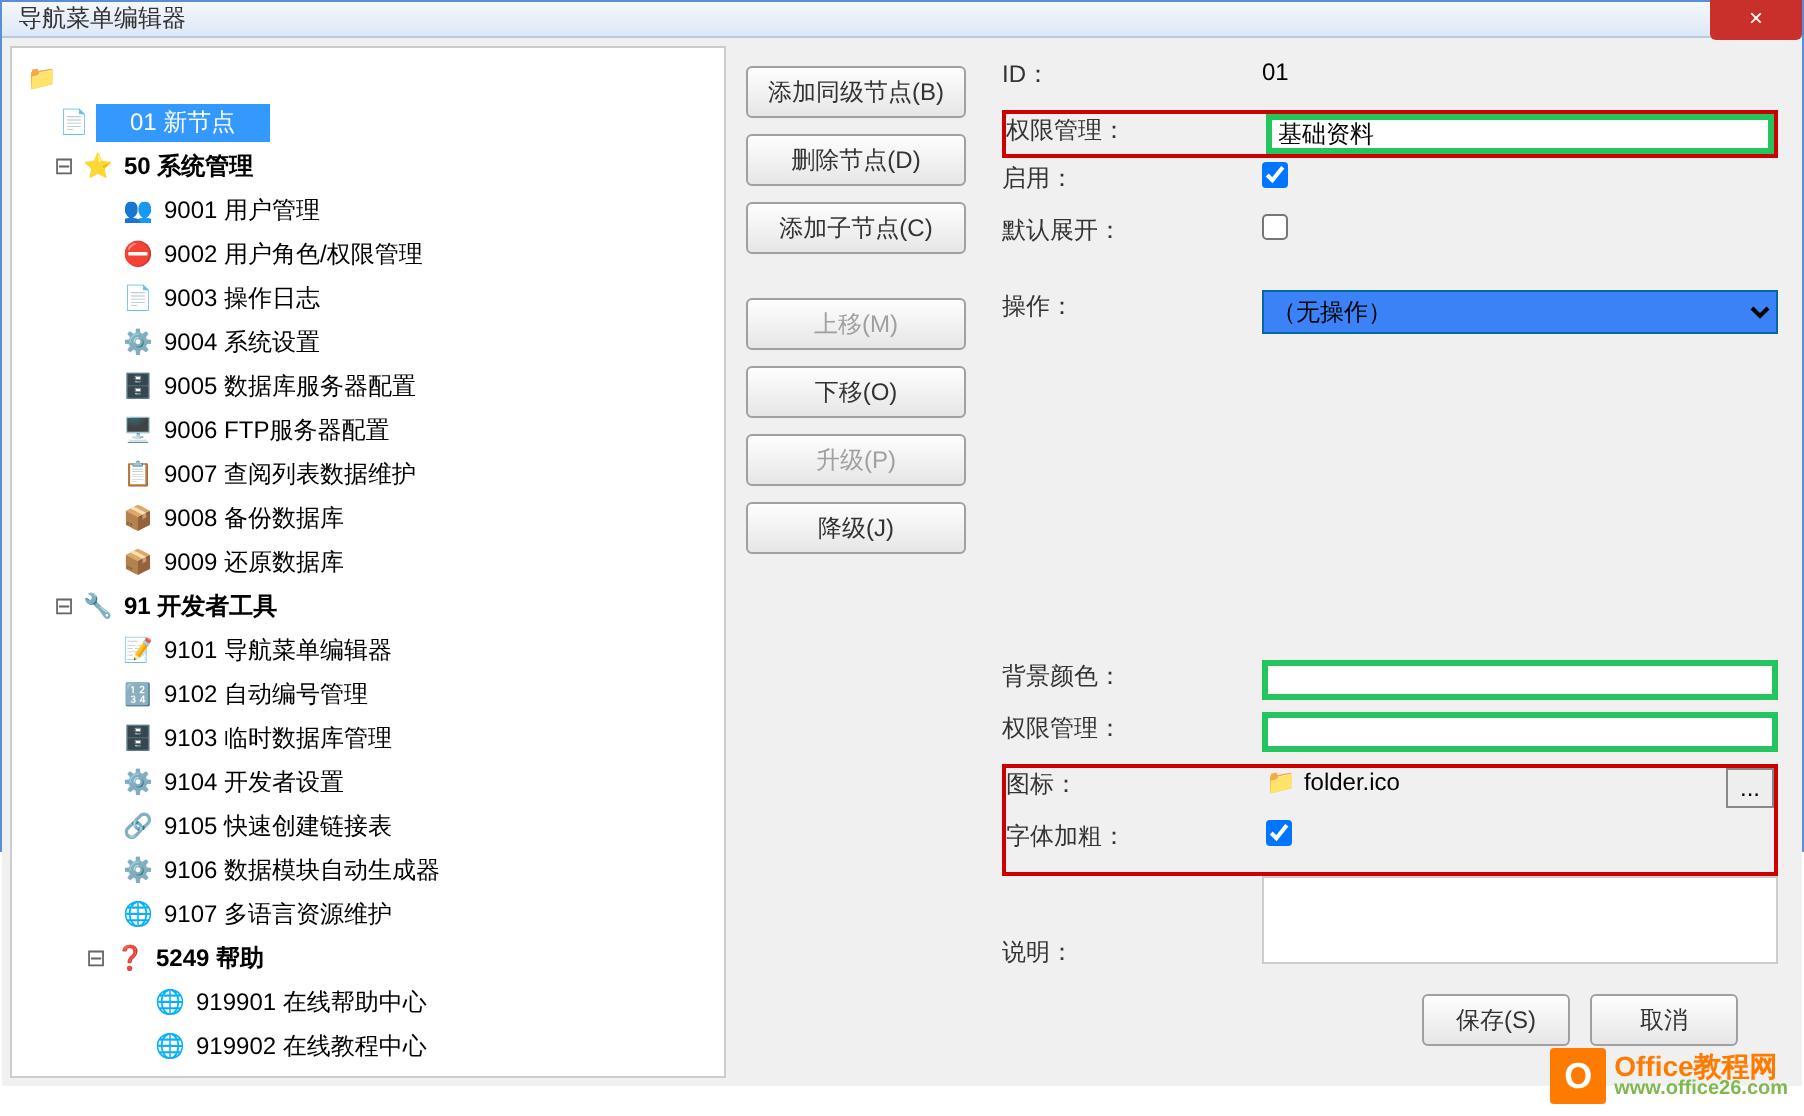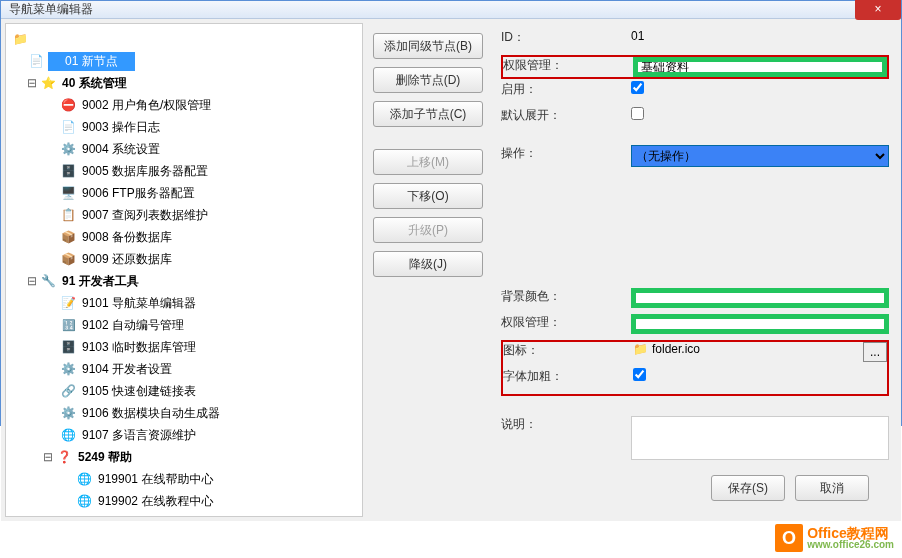--- a/index.html
+++ b/index.html
@@ -19,21 +19,21 @@
     .tree-node .expander { width: 12px; text-align: center; color: #666; cursor: pointer; }
     .tree-node .icon { width: 16px; height: 16px; margin: 0 3px; display: inline-flex; align-items: center; justify-content: center; }
     .tree-node.selected .label { background: #3399ff; color: #fff; padding: 1px 17px; }
     .tree-node .label { padding: 1px 2px; }
     .tree-root { color: #0066cc; font-weight: bold; }
     .tree-node.branch .label { font-weight: bold; }
     .ind1 { padding-left: 16px; } .ind2 { padding-left: 32px; } .ind3 { padding-left: 48px; } .ind4 { padding-left: 64px; }
     .form-row { display: flex; align-items: flex-start; height: 24px; margin-bottom: 2px; }
     .form-row .lbl { width: 130px; color: #333; }
     .form-row .val { flex: 1; }
-    .form-row input[type=text] { width: 100%; height: 20px; border: 5px solid #22c55e; padding: 0 3px; background: #fff; }
+    .form-row input[type=text] { width: 100%; height: 20px; border: 3px solid #22c55e; padding: 0 3px; background: #fff; }
     .form-row select { width: 100%; height: 22px; border: 1px solid #0369a1; background: #3b82f6; }
     .hl { border: 2px solid #c00; padding: 0; }
     .spacer { flex: 1; }
     .bottom-buttons { display: flex; justify-content: flex-end; gap: 10px; padding: 10px 20px 10px 0; }
     .bottom-buttons .btn { width: 74px; }
     .watermark { position: absolute; right: 8px; bottom: 6px; display: flex; align-items: center; gap: 4px; color: #ff7b00; font-weight: bold; }
     .watermark .logo { width: 28px; height: 28px; background: #ff7b00; color: #fff; display: flex; align-items: center; justify-content: center; font-size: 18px; font-weight: bold; border-radius: 2px; }
     .watermark .txt { display: flex; flex-direction: column; line-height: 1; }
     .watermark .txt .big { font-size: 14px; }
     .watermark .txt .small { font-size: 10px; color: #7fb84e; }
@@ -75,22 +75,26 @@
       <div class="tree-node tree-root">
         <span class="icon icon-folder"></span>
       </div>
       <div class="tree-node ind1 selected">
         <span class="icon icon-file"></span>
         <span class="label">01 新节点</span>
       </div>
       <div class="tree-node branch ind1">
         <span class="expander">⊟</span>
         <span class="icon icon-star"></span>
-        <span class="label">40 系统管理</span>
-      </div>
+        <span class="label">50 系统管理</span>
+      </div>
+      <div class="tree-node ind3">
+          <span class="icon icon-users"></span>
+          <span class="label">9001 用户管理</span>
+        </div>
       <div class="tree-node ind3">
           <span class="icon icon-deny"></span>
           <span class="label">9002 用户角色/权限管理</span>
         </div>
       <div class="tree-node ind3">
           <span class="icon icon-page"></span>
           <span class="label">9003 操作日志</span>
         </div>
       <div class="tree-node ind3">
           <span class="icon icon-gear"></span>
@@ -213,21 +217,21 @@
             <span class="folder-ico icon-folder"></span>
             <span>folder.ico</span>
           </span>
           <button class="browse-btn">...</button>
         </div>
         <div class="form-row">
           <span class="lbl">字体加粗：</span>
           <span class="val"><input type="checkbox" checked="" style=""></span>
         </div>
       </div>
-      <div class="form-row" style="height:auto; align-items:flex-start; margin-top:20px;">
+      <div class="form-row" style="height:auto; align-items:flex-end; margin-top:0;">
         <span class="lbl">说明：</span>
         <span class="val"><textarea style=""></textarea></span>
       </div>
       <div class="bottom-buttons">
         <button class="btn">保存(S)</button>
         <button class="btn">取消</button>
       </div>
     </div>
 
   </div>

